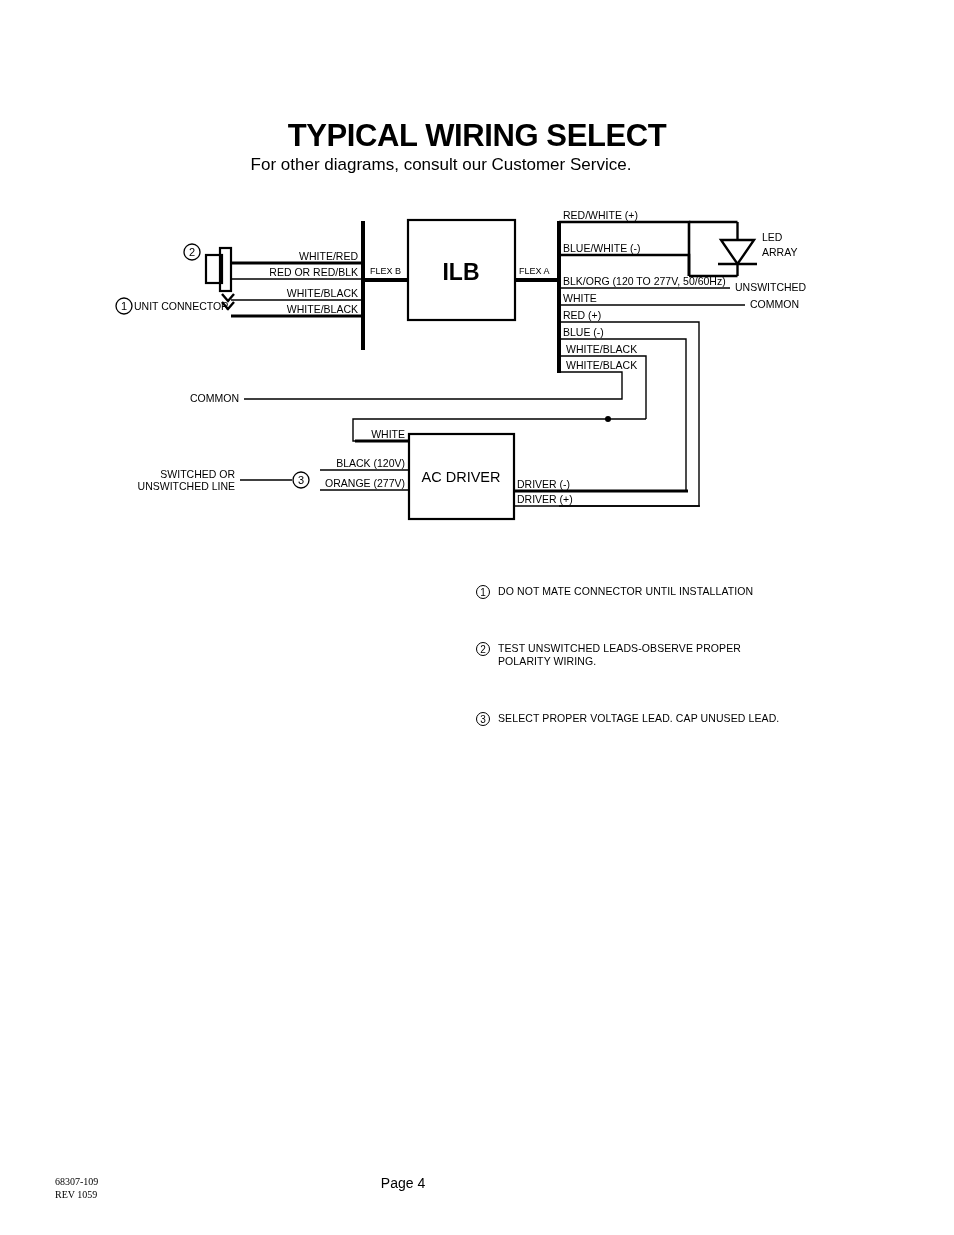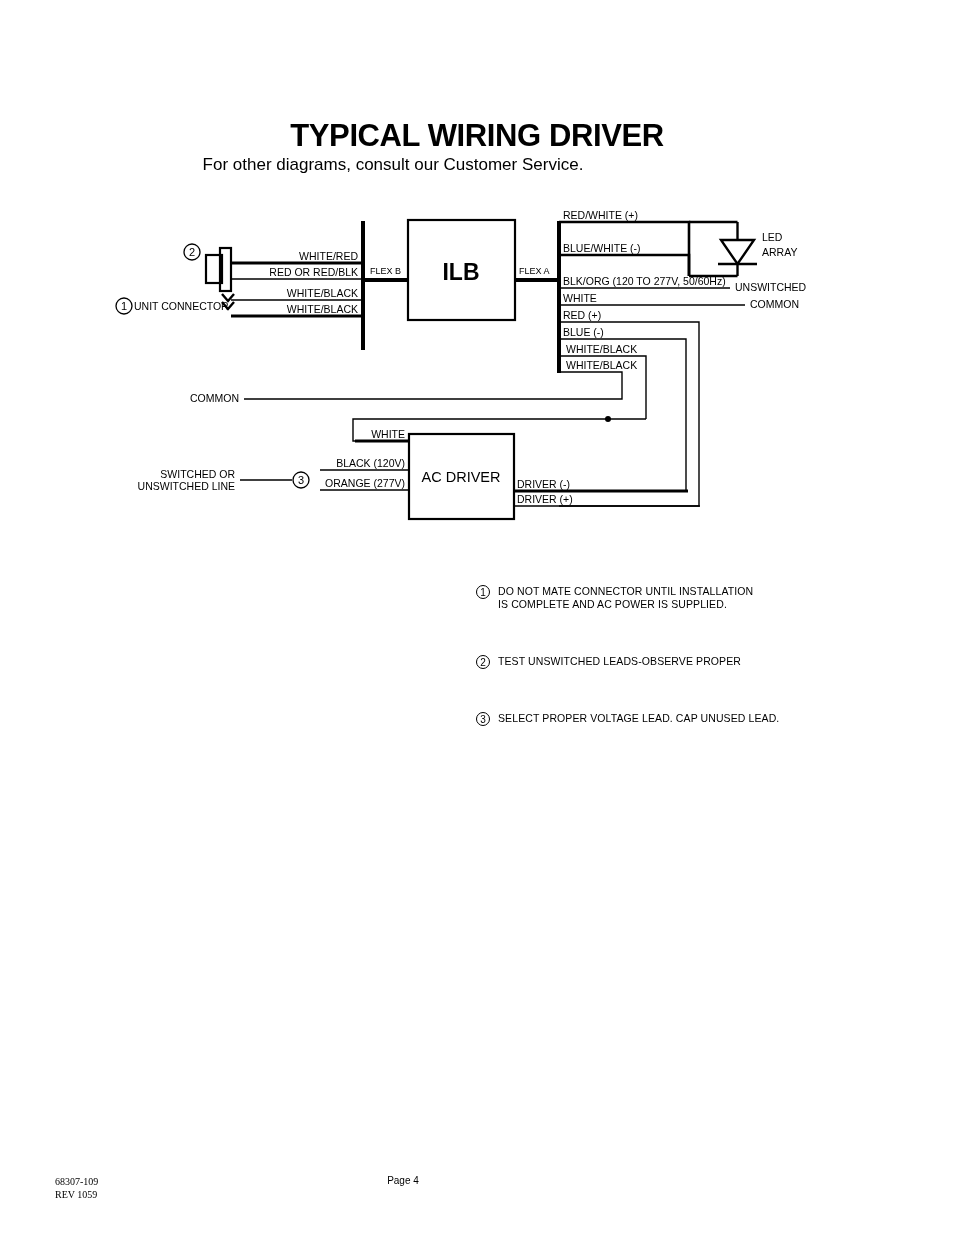--- a/index.html
+++ b/index.html
@@ -30,20 +30,21 @@
     font-weight: bold;
     letter-spacing: -0.4px;
   }
   .subtitle {
     position: absolute;
     left: 0; top: 155px;
     width: 786px;
     text-align: center;
     font-size: 17px;
     font-weight: normal;
+    padding-left: 48px;
   }
   #diagram {
     position: absolute;
     left: 0;
     top: 0;
     width: 954px;
     height: 700px;
   }
   .notes {
     position: absolute;
@@ -81,33 +82,33 @@
     font-size: 10px;
     line-height: 13px;
     font-family: Liberation Serif, serif;
   }
   .footer-center {
     position: absolute;
     left: 0;
     top: 1175px;
     width: 806px;
     text-align: center;
-    font-size: 10px;
+    font-size: 14px;
   }
   svg text {
     font-family: "Liberation Sans", sans-serif;
     fill: #000;
   }
 </style>
 </head>
 <body>
 
 <div id="page">
 
-  <div class="title">TYPICAL WIRING DRIVER</div>
+  <div class="title">TYPICAL WIRING SELECT</div>
   <div class="subtitle">For other diagrams, consult our Customer Service.</div>
 
   <svg id="diagram" viewBox="0 0 954 700">
 
     <rect x="361" y="221" width="4" height="129" fill="#000"></rect>
 
     <rect x="206" y="255" width="16" height="28" fill="none" stroke="#000" stroke-width="2.2"></rect>
     <rect x="220" y="248" width="11" height="43" fill="none" stroke="#000" stroke-width="2.2"></rect>
 
     <circle cx="192" cy="252" r="8" fill="none" stroke="#000" stroke-width="1.3"></circle>
@@ -210,27 +211,27 @@
     <line x1="513" y1="506" x2="700" y2="506" stroke="#000" stroke-width="1.4"></line>
     <text x="517" y="503" font-size="10.5">DRIVER (+)</text>
 
   </svg>
 
   <div class="notes">
     <div class="note">
       <span class="note-num">1</span>
       <span class="note-text">
         <span>DO NOT MATE CONNECTOR UNTIL INSTALLATION</span>
-        <span class="l2">IS COMPLETE AND AC POWER IS SUPPLIED.</span>
       </span>
     </div>
     <div class="note">
       <span class="note-num">2</span>
       <span class="note-text">
         <span>TEST UNSWITCHED LEADS-OBSERVE PROPER</span>
+        <span class="l2">POLARITY WIRING.</span>
       </span>
     </div>
     <div class="note">
       <span class="note-num">3</span>
       <span class="note-text">
         <span>SELECT PROPER VOLTAGE LEAD. CAP UNUSED LEAD.</span>
       </span>
     </div>
   </div>
 

